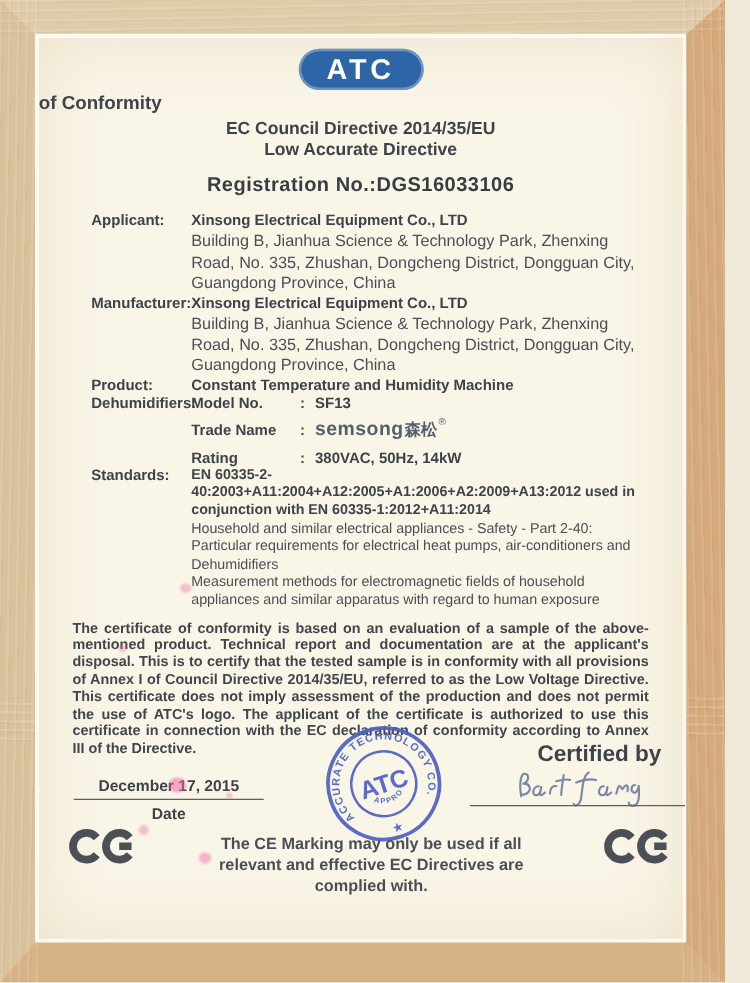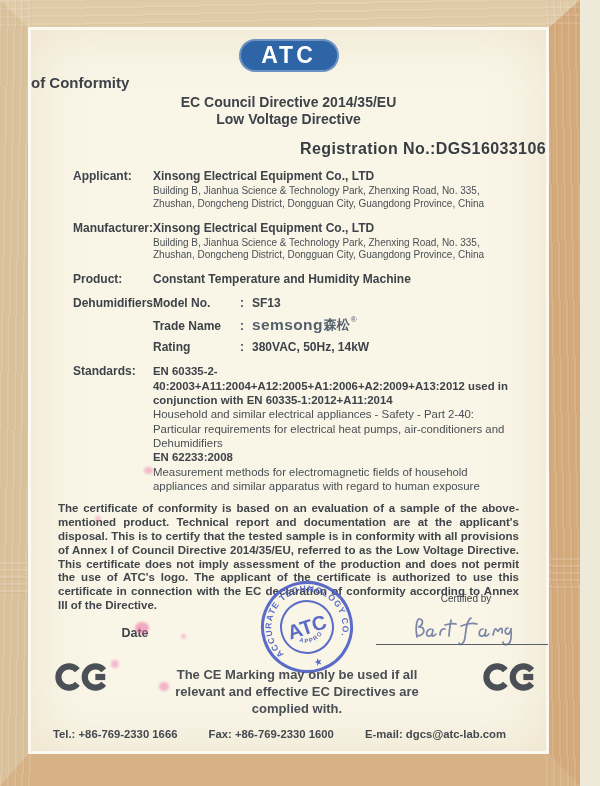--- a/index.html
+++ b/index.html
@@ -24,45 +24,45 @@
 
   .logo-pill{margin:9px auto 0;width:100px;height:33px;border-radius:17px;
              background:#2d65a6;color:#fff;display:flex;align-items:center;justify-content:center;
              font-size:23px;font-weight:bold;letter-spacing:3px;
              box-shadow:inset 0 0 0 2px rgba(255,255,255,.30);}
   .cert-title{margin-top:-3px;text-align:center;font-size:30px;font-weight:bold;
               letter-spacing:11px;padding-left:11px;color:#383d43;line-height:1.15;}
   .sub1{margin-top:2px;font-size:15px;font-weight:bold;text-align:left;color:#3e434a;}
   .sub2{margin-top:3px;font-size:14px;font-weight:bold;text-align:center;color:#3e434a;}
   .sub3{margin-top:1px;font-size:14px;font-weight:bold;text-align:center;color:#3e434a;}
-  .reg-no{margin-top:13px;font-size:16px;font-weight:bold;text-align:right;letter-spacing:.4px;color:#383d43;}
-
-  .fields{margin:11px 27px 0 42px;display:grid;grid-template-columns:80px 1fr;row-gap:10px;}
+  .reg-no{margin-top:13px;font-size:16px;font-weight:bold;text-align:center;letter-spacing:.4px;color:#383d43;}
+
+  .fields{margin:11px 27px 0 42px;display:grid;grid-template-columns:80px 1fr;}
   .flabel{font-size:12px;font-weight:bold;color:#3e434a;}
   .fname{font-size:12px;font-weight:bold;color:#3e434a;}
-  .faddr{font-size:10px;line-height:1.28;margin-top:2px;color:#4a4f55;max-width:385px;}
+  .faddr{font-size:13px;line-height:1.28;margin-top:2px;color:#4a4f55;max-width:385px;}
   .idrows{display:grid;grid-template-columns:87px 12px 1fr;row-gap:6px;align-items:baseline;}
   .idlab{font-size:12px;font-weight:bold;color:#3e434a;}
   .idsep{font-size:12px;font-weight:bold;}
   .idval{font-size:12px;font-weight:bold;color:#3e434a;}
   .tn{display:flex;align-items:center;gap:1px;}
   .tn-latin{font-size:15.5px;font-weight:bold;color:#54606e;letter-spacing:.4px;}
   .tn-cn{font-size:13px;font-weight:bold;color:#54606e;}
   .tn-reg{font-size:8px;color:#54606e;position:relative;top:-6px;}
   .std{max-width:392px;line-height:1.26;font-size:11.4px;color:#4a4f55;}
   .std .b{font-weight:bold;color:#3e434a;}
 
   .bodyp{margin:9px 27px 0;text-align:justify;font-size:11.5px;font-weight:bold;
          line-height:1.2;color:#41464c;}
 
   .bottom{position:absolute;left:0;right:0;top:558px;height:163px;}
   .date-block{position:absolute;left:28px;top:34px;width:152px;text-align:center;}
   .date-value{font-size:12.5px;font-weight:bold;color:#3e434a;border-bottom:1.5px solid #5a5f65;padding-bottom:3px;}
   .date-label{margin-top:4px;font-size:12.5px;font-weight:bold;color:#3e434a;}
-  .certified{position:absolute;left:372px;top:5px;width:126px;text-align:center;font-size:10px;font-weight:normal;color:#3e434a;}
+  .certified{position:absolute;left:372px;top:5px;width:126px;text-align:right;font-size:18px;font-weight:bold;color:#3e434a;}
   .sig{position:absolute;left:378px;top:22px;width:115px;height:36px;}
   .sig-line{position:absolute;left:345px;top:56px;width:172px;border-top:1.5px solid #5a5f65;}
   .stamp{position:absolute;left:228px;top:-9px;width:96px;height:96px;opacity:.92;}
   .ce{position:absolute;top:72px;width:56px;height:34px;}
   .ce.left{left:24px;} .ce.right{left:452px;}
   .ce-note{position:absolute;left:120px;top:79px;width:292px;text-align:center;
            font-size:13px;font-weight:bold;line-height:1.3;color:#4a4f55;}
   .issuer{position:absolute;left:44px;top:107px;width:470px;font-size:11.3px;font-weight:bold;line-height:1.3;color:#44494f;}
   .contacts{position:absolute;left:22px;right:40px;top:140px;display:flex;justify-content:space-between;
             font-size:11.3px;font-weight:bold;color:#44494f;}
@@ -78,21 +78,21 @@
   <div class="grain left"></div>
   <div class="grain right"></div>
 
   <div class="paper">
 
     <div class="logo-pill">
       <span>ATC</span>
     </div>
     <div class="sub1">of Conformity</div>
     <div class="sub2">EC Council Directive 2014/35/EU</div>
-    <div class="sub3">Low Voltage Directive</div>
+    <div class="sub3">Low Accurate Directive</div>
     <div class="reg-no">Registration No.:DGS16033106</div>
 
     <div class="fields">
 
       <div class="flabel">Applicant:</div>
       <div>
         <div class="fname">Xinsong Electrical Equipment Co., LTD</div>
         <div class="faddr">Building B, Jianhua Science &amp; Technology Park, Zhenxing Road, No. 335, Zhushan, Dongcheng District, Dongguan City, Guangdong Province, China</div>
       </div>
 
@@ -122,30 +122,30 @@
         <div class="idlab">Rating</div>
         <div class="idsep">:</div>
         <div class="idval">380VAC, 50Hz, 14kW</div>
       </div>
 
       <div class="flabel">Standards:</div>
       <div class="std">
         <div class="b">EN 60335-2-40:2003+A11:2004+A12:2005+A1:2006+A2:2009+A13:2012 used in conjunction with EN 60335-1:2012+A11:2014</div>
         <div>Household and similar electrical appliances - Safety - Part 2-40:</div>
         <div>Particular requirements for electrical heat pumps, air-conditioners and Dehumidifiers</div>
-        <div class="b">EN 62233:2008</div>
         <div>Measurement methods for electromagnetic fields of household appliances and similar apparatus with regard to human exposure</div>
       </div>
     </div>
 
     <div class="bodyp">The certificate of conformity is based on an evaluation of a sample of the above-mentioned product. Technical report and documentation are at the applicant's disposal. This is to certify that the tested sample is in conformity with all provisions of Annex I of Council Directive 2014/35/EU, referred to as the Low Voltage Directive. This certificate does not imply assessment of the production and does not permit the use of ATC's logo. The applicant of the certificate is authorized to use this certificate in connection with the EC declaration of conformity according to Annex III of the Directive.</div>
 
     <div class="bottom">
 
       <div class="date-block">
+        <div class="date-value">December 17, 2015</div>
         <div class="date-label">Date</div>
       </div>
 
       <div class="certified">Certified by</div>
 
       <svg class="sig" viewBox="0 0 115 36">
         <g fill="none" stroke="#7b86a8" stroke-width="1.7" stroke-linecap="round">
           <path d="M8,27 C6,16 8,8 11,9 C15,10 14,16 9,17 C15,16 17,22 12,25 C10,26 8,26 8,25"></path>
           <path d="M22,19 C18,19 16,25 19,26 C22,27 24,23 24,19 L23,25 C23,27 25,26 27,24"></path>
           <path d="M31,25 C31,21 33,18 36,19"></path>
@@ -187,25 +187,20 @@
 
       <svg class="ce right" viewBox="0 0 68 34">
         <g fill="none" stroke="#4b5056" stroke-width="7.5">
           <path d="M27.2,8.8 A13,13 0 1 0 27.2,25.2"></path>
           <path d="M59.2,8.8 A13,13 0 1 0 59.2,25.2"></path>
           <path d="M49,17 L61,17"></path>
         </g>
       </svg>
 
 
-      <div class="contacts">
-        <span>Tel.: +86-769-2330 1666</span>
-        <span>Fax: +86-769-2330 1600</span>
-        <span>E-mail: dgcs@atc-lab.com</span>
-      </div>
     </div>
 
     <div class="speck" style="left:113px;top:437px;width:9px;height:7px;background:rgba(233,105,160,.40);"></div>
     <div class="speck" style="left:64px;top:486px;width:6px;height:6px;background:rgba(233,105,160,.35);"></div>
     <div class="speck" style="left:104px;top:592px;width:14px;height:12px;background:rgba(233,105,160,.55);"></div>
     <div class="speck" style="left:80px;top:630px;width:8px;height:8px;background:rgba(233,105,160,.40);"></div>
     <div class="speck" style="left:128px;top:652px;width:10px;height:9px;background:rgba(233,105,160,.45);"></div>
     <div class="speck" style="left:150px;top:604px;width:5px;height:5px;background:rgba(233,105,160,.35);"></div>
 
   </div>

